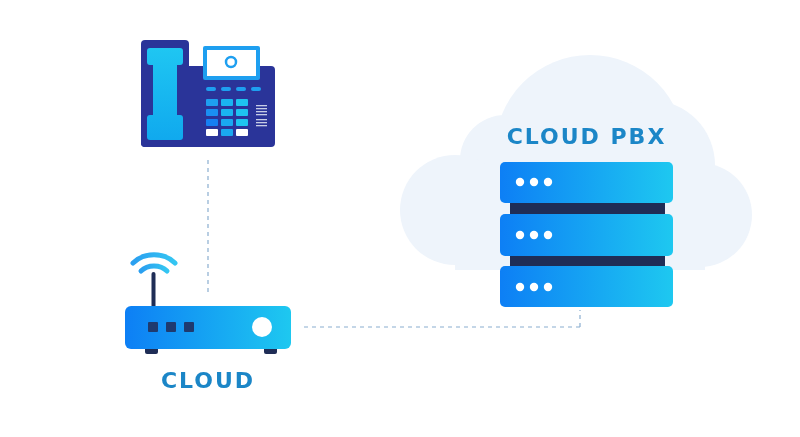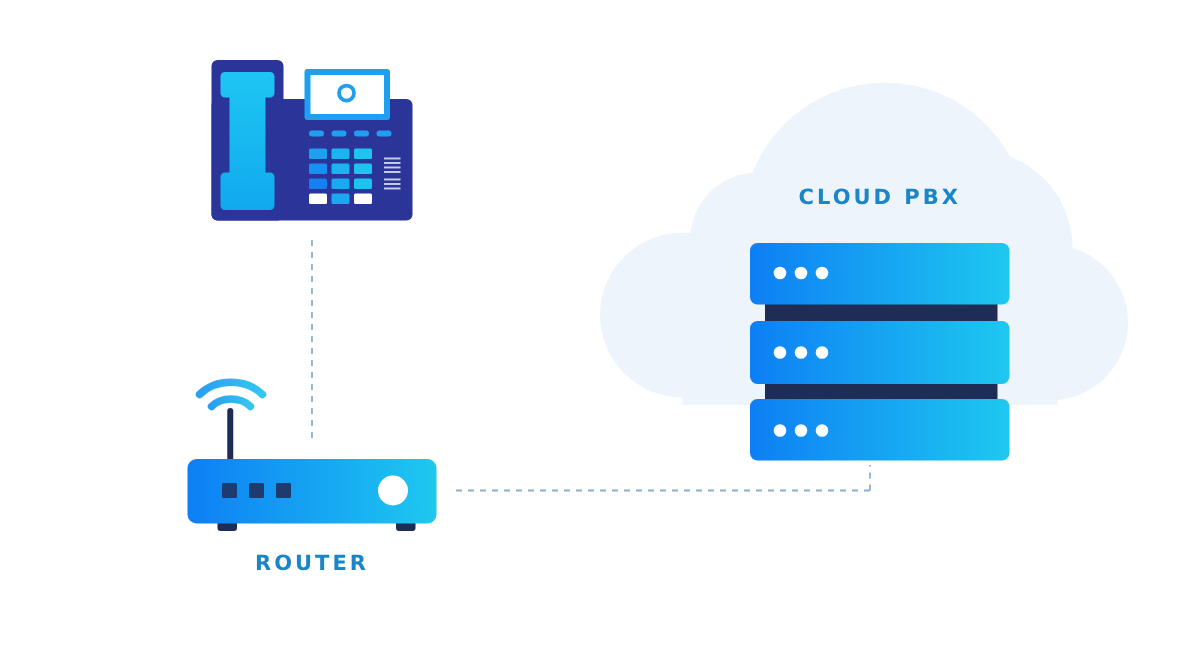--- a/index.html
+++ b/index.html
@@ -1,18 +1,18 @@
 <!DOCTYPE html>
 <html><head>
 <meta charset="utf-8">
 <style>
   html, body { margin:0; padding:0; background:#ffffff; }
   body { width:800px; height:437px; position:relative; overflow:hidden; font-family:"DejaVu Sans", sans-serif; }
   svg { position:absolute; left:0; top:0; }
-  .label { position:absolute; font-family:"DejaVu Sans", sans-serif; font-weight:bold; letter-spacing:2px; font-size:14px; text-align:center; }
+  .label { position:absolute; font-family:"DejaVu Sans", sans-serif; font-weight:bold; letter-spacing:2px; font-size:22px; text-align:center; }
 </style>
 </head>
 <body>
 
 <svg width="800" height="437" viewBox="0 0 800 437">
   <defs>
     <linearGradient id="gBlue" x1="0" y1="0" x2="1" y2="0">
       <stop offset="0" stop-color="#0d7ff5"></stop>
       <stop offset="1" stop-color="#1ec8f0"></stop>
     </linearGradient>
@@ -115,13 +115,13 @@
     <g>
       <rect x="500" y="266" width="173" height="41" rx="5" fill="url(#gBlue)"></rect>
       <circle cx="520" cy="287" r="4.2" fill="#ffffff"></circle>
       <circle cx="534" cy="287" r="4.2" fill="#ffffff"></circle>
       <circle cx="548" cy="287" r="4.2" fill="#ffffff"></circle>
     </g>
   </g>
 </svg>
 
 <div class="label" style="left:500px; top:124px; width:173px; color:#1b86c7;">CLOUD PBX</div>
-<div class="label" style="left:125px; top:368px; width:166px; color:#1b86c7;">ROUTER</div>
+<div class="label" style="left:125px; top:368px; width:166px; color:#1b86c7;">CLOUD</div>
 
 </body></html>

